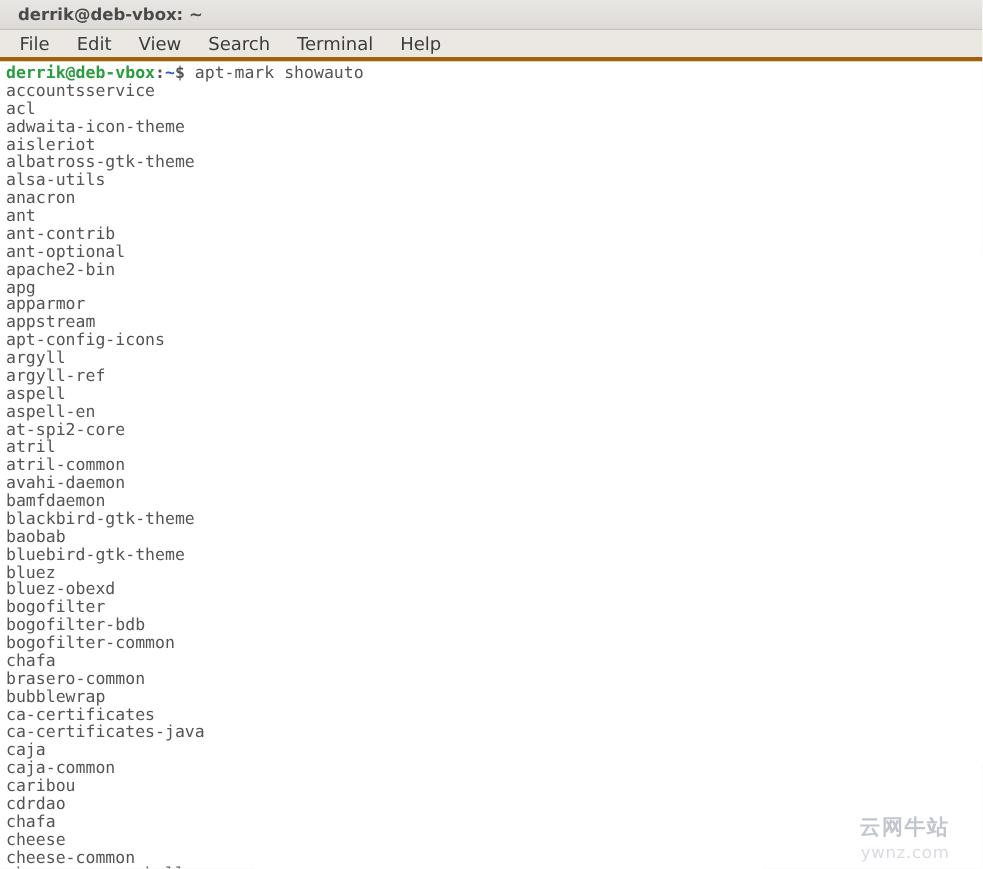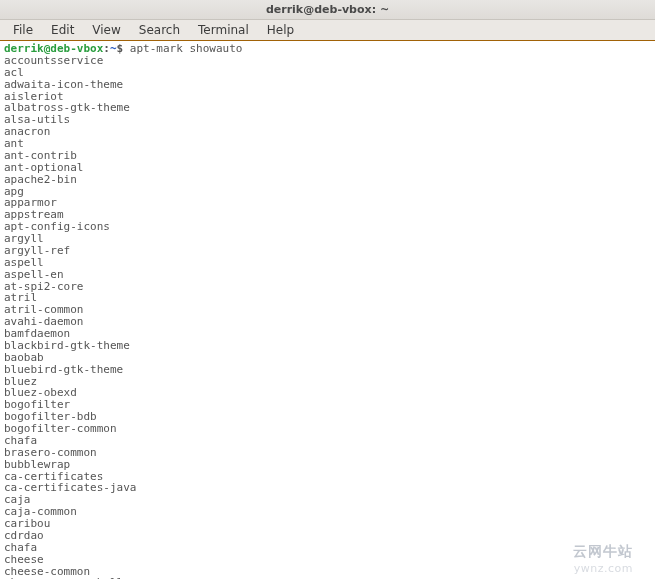--- a/index.html
+++ b/index.html
@@ -14,30 +14,30 @@
       height: 579px;
       position: relative;
       overflow: hidden;
     }
     .titlebar {
       height: 20px;
       background: linear-gradient(to bottom, #e8e6e3 0%, #dedbd7 100%);
       border-bottom: 1px solid #c8c4be;
       display: flex;
       align-items: center;
-      justify-content: center;
+      justify-content: flex-start;
       padding: 0 12px;
       font-size: 11px;
       color: #4a4a4a;
       font-weight: bold;
     }
     .menubar {
       height: 21px;
       background: #ebe8e4;
-      border-bottom: 1px solid #a16207;
+      border-bottom: 3px solid #a16207;
       display: flex;
       align-items: center;
       padding: 0 4px;
       font-size: 12px;
       color: #3c3c3c;
     }
     .menubar .menu-item {
       padding: 2px 9px;
       cursor: default;
     }

